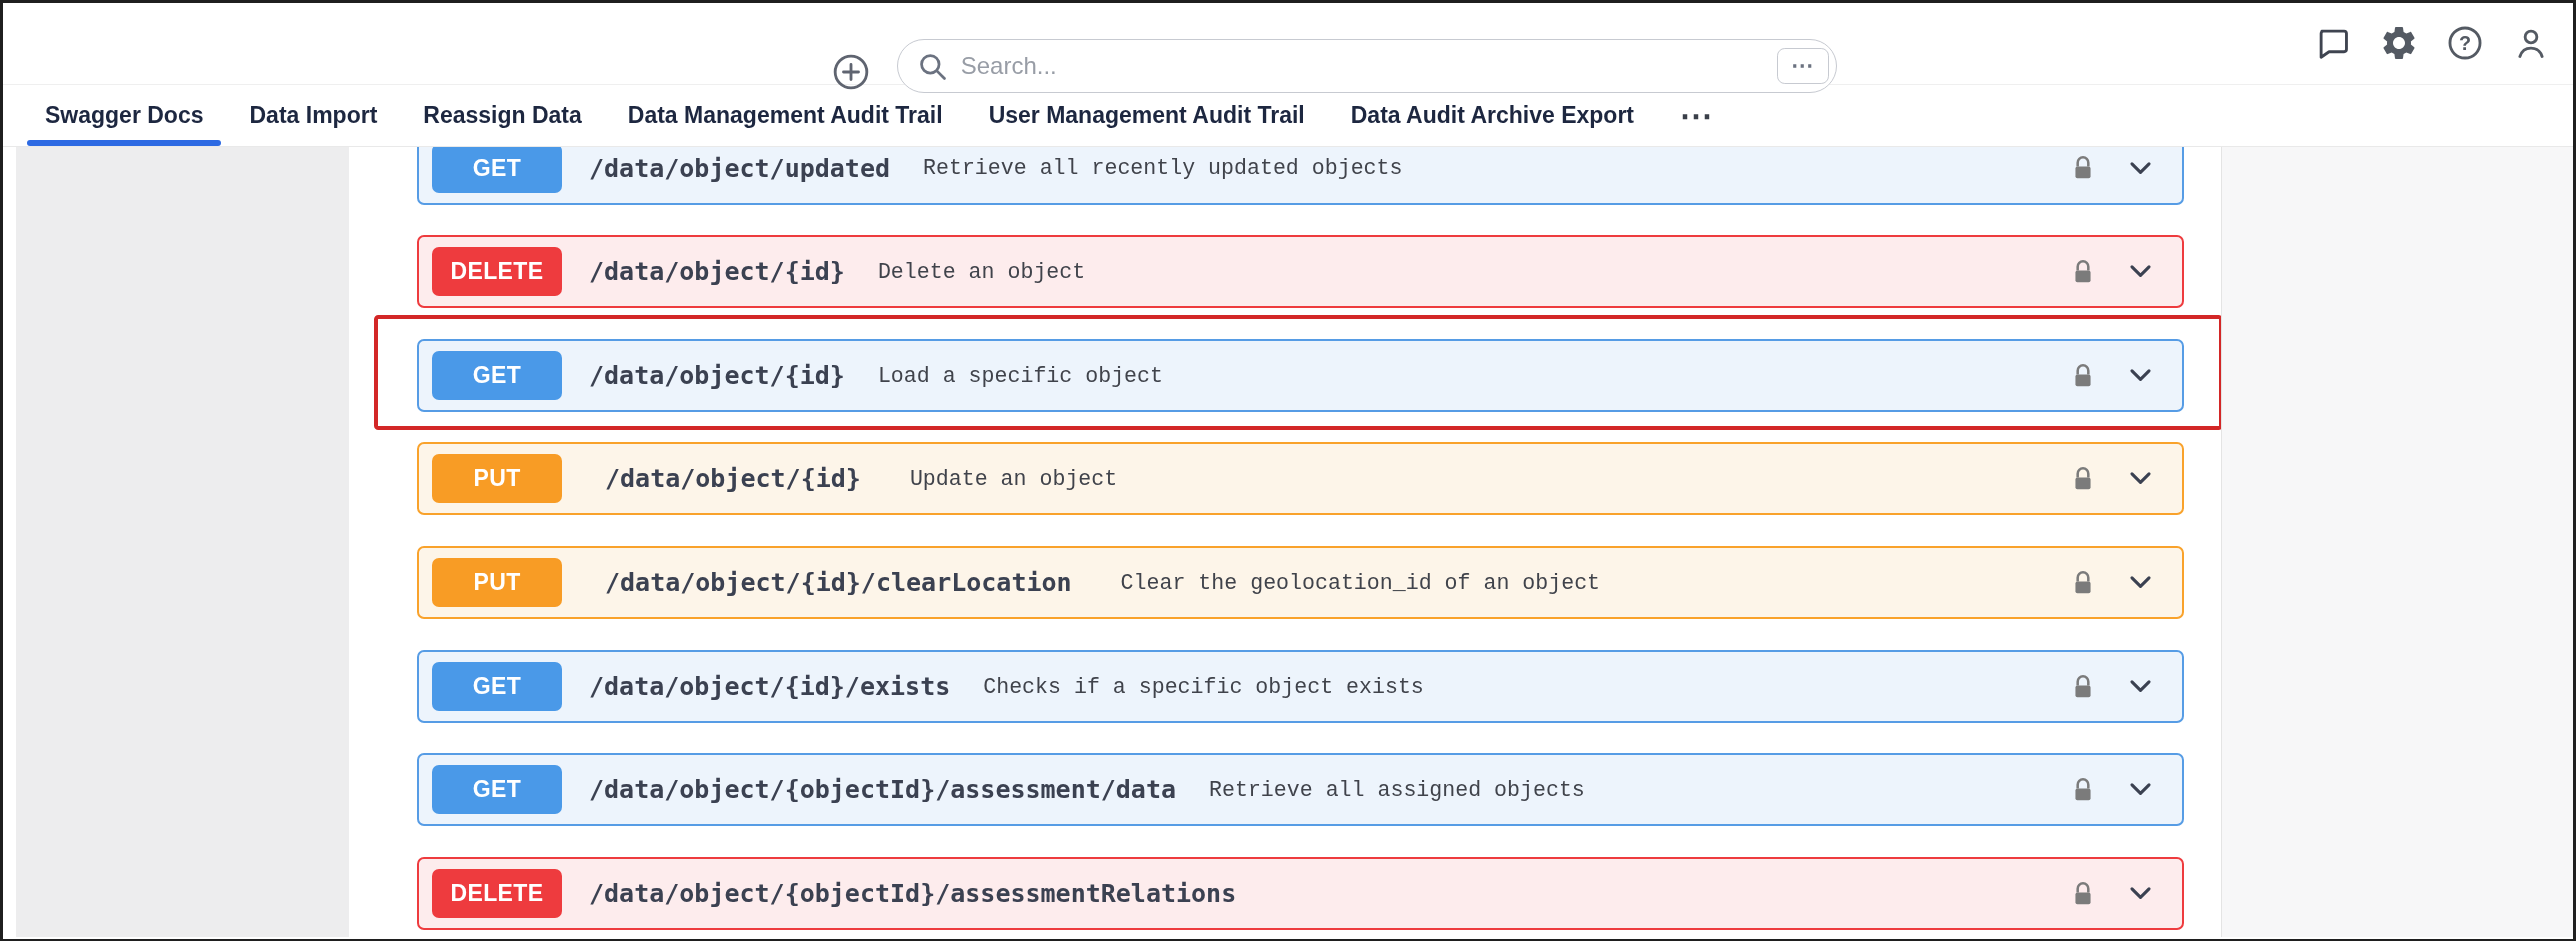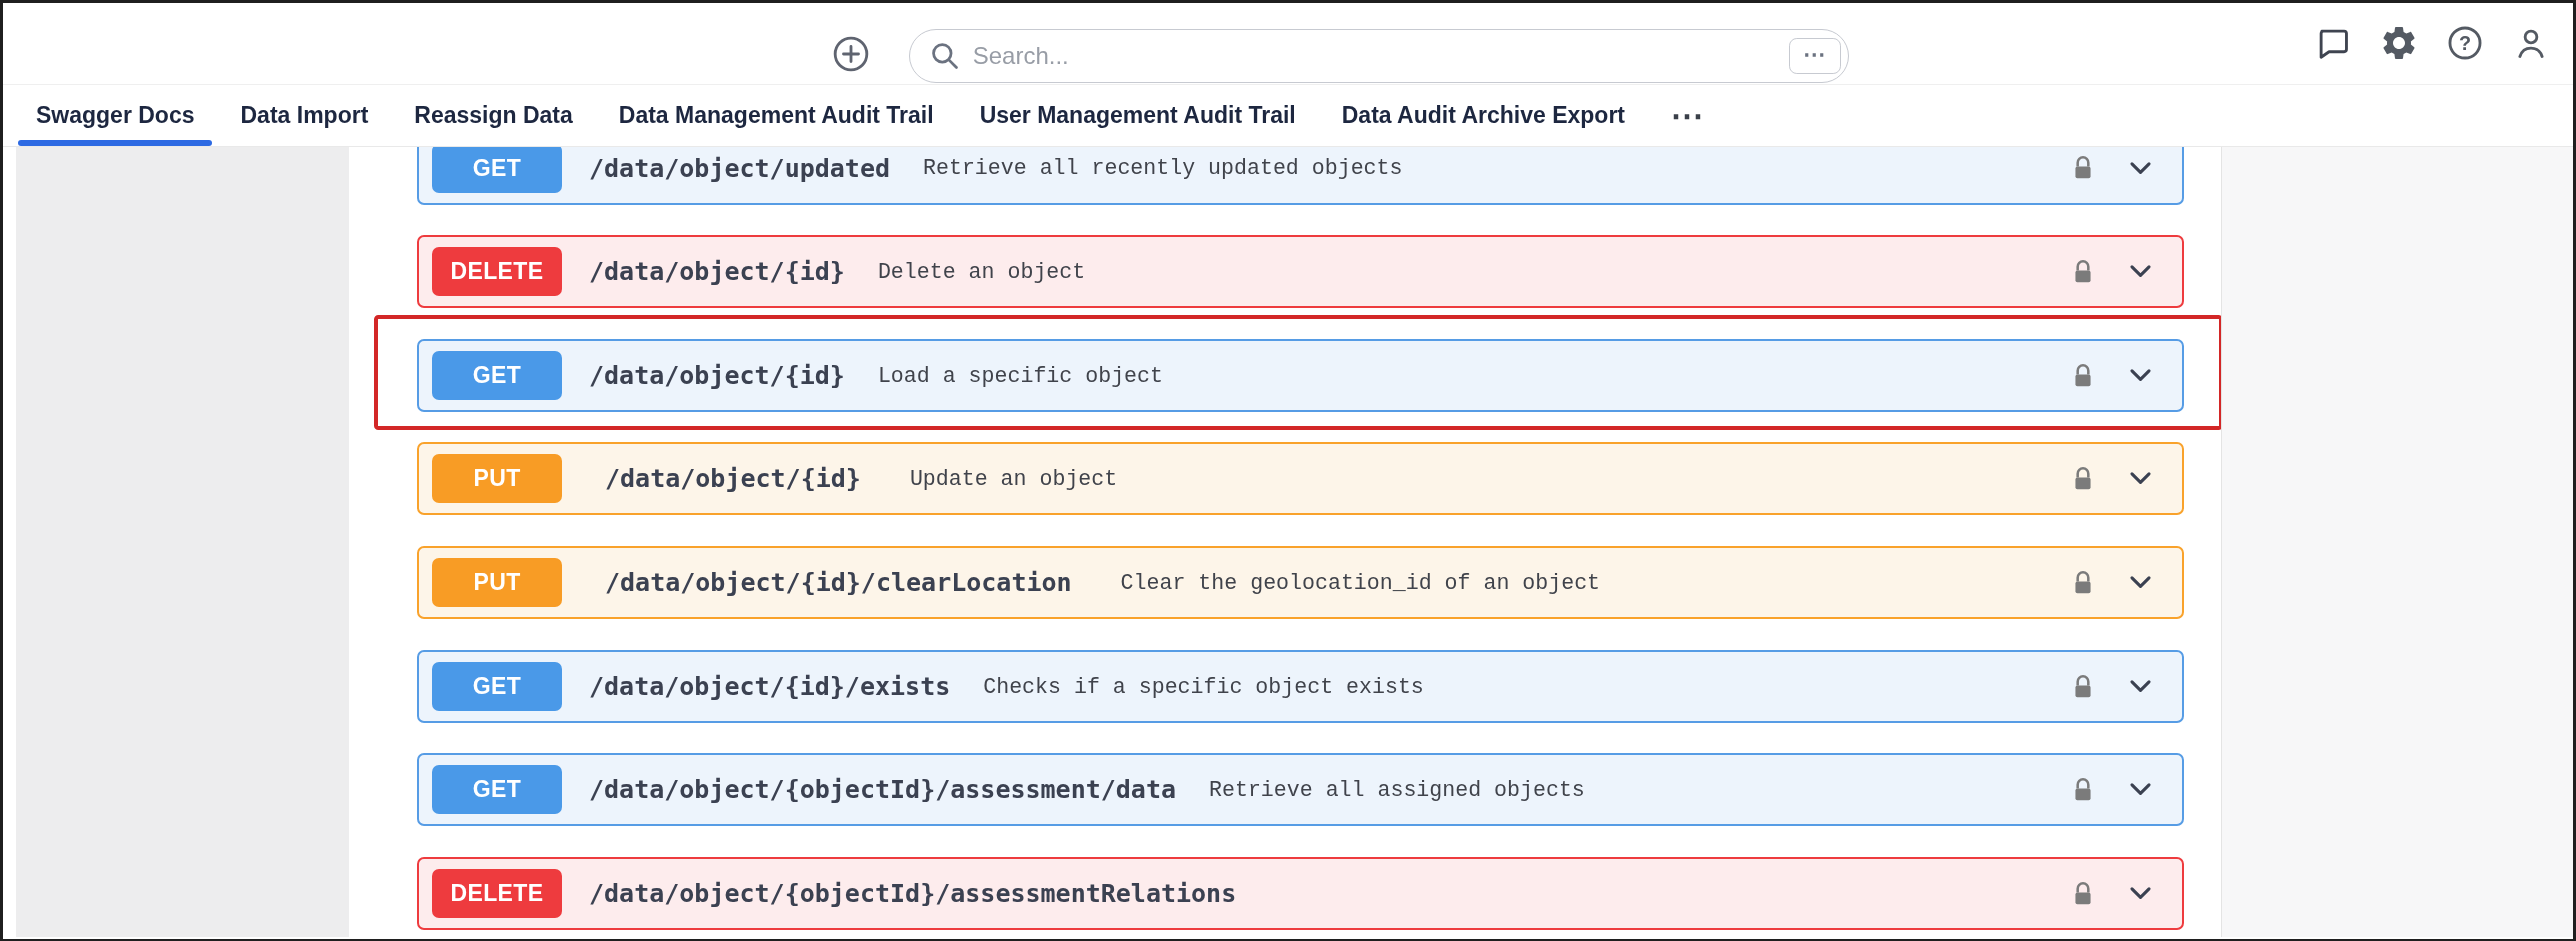--- a/index.html
+++ b/index.html
@@ -15,22 +15,22 @@
   }
 
   
   .topbar {
     position: relative;
     height: 82px;
     background: #ffffff;
     border-bottom: 0.9px solid #efefef;
   }
   .topbar-center {
-    position: absolute; left: 828px; top: 0; height: 105px;
-    display: flex; align-items: center; gap: 38px;
+    position: absolute; left: 828px; top: 0; height: 90px;
+    display: flex; align-items: flex-end; gap: 26px;
   }
   .icon-btn {
     width: 40px; height: 40px; display: flex; align-items: center; justify-content: center;
     cursor: pointer; background: none; border: none;
   }
   .search-pill {
     width: 940px; height: 54px;
     border: 1.7px solid #c7cad1; border-radius: 27px;
     display: flex; align-items: center;
     padding: 0 7px 0 17.3px;
@@ -66,21 +66,21 @@
     display: flex; align-items: center; justify-content: space-between;
     padding: 0 33px 0 26px;
     background: #fff;
     box-shadow: 1.7px 2.6px 5.2px rgba(0,0,0,0.08);
     cursor: pointer;
     position: relative; z-index: 2;
   }
   .tools-header .tools-label { font-size: 27px; font-weight: bold; color: #2c313c; }
   .tabs {
     flex: 1; display: flex; align-items: stretch;
-    padding-left: 10px;
+    padding-left: 19px;
   }
   .tab {
     position: relative;
     display: flex; align-items: center;
     padding: 0 23px;
     font-size: 23px; font-weight: bold; color: #1d2740;
     cursor: pointer; white-space: nowrap;
   }
   .tab.active::after {
     content: ""; position: absolute; left: 5.2px; right: 5.2px; bottom: 0;

